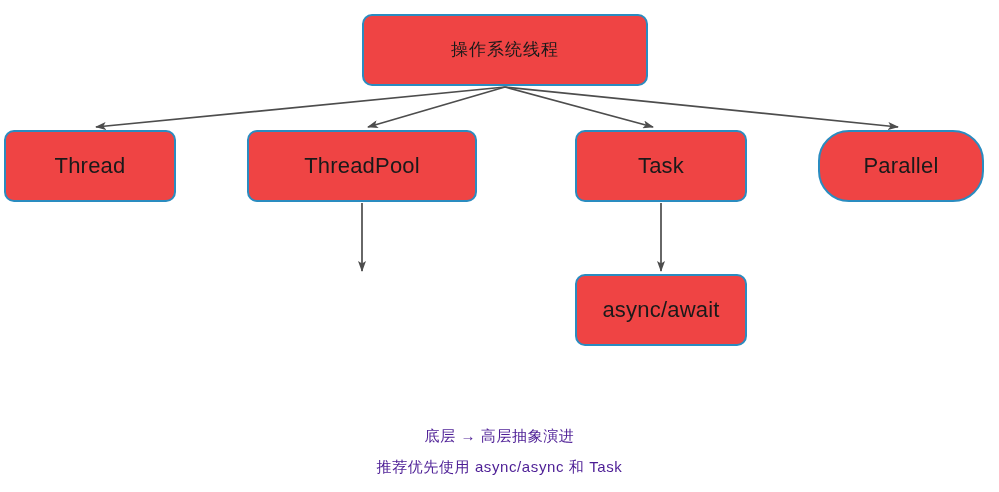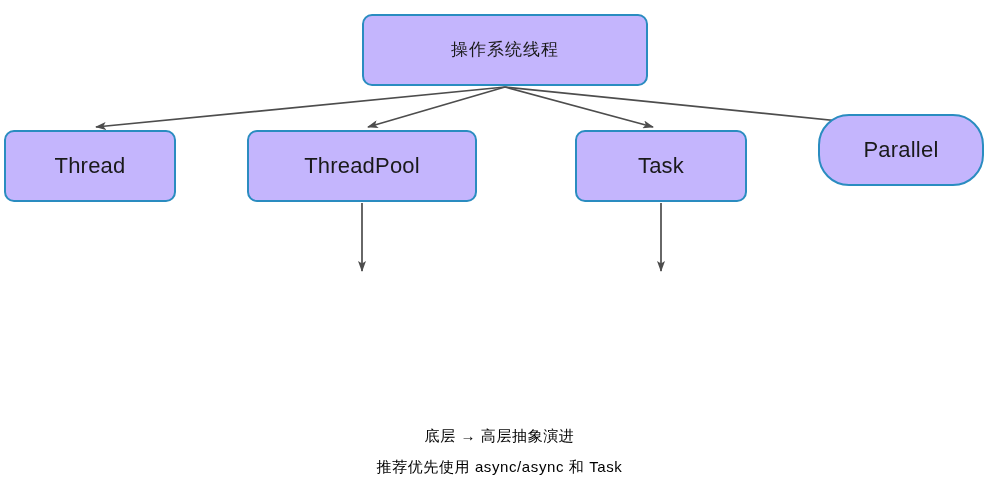--- a/index.html
+++ b/index.html
@@ -26,21 +26,21 @@
     position: absolute;
     left: 0;
     top: 0;
     width: 999px;
     height: 492px;
     pointer-events: none;
   }
   .node {
     position: absolute;
     box-sizing: border-box;
-    background: #c4b5fd;
+    background: #ef4444;
     border: 2px solid #2a8cc0;
     border-radius: 10px;
     display: flex;
     align-items: center;
     justify-content: center;
     text-align: center;
   }
   .node-label {
     font-size: 22px;
     line-height: 1.2;
@@ -51,35 +51,35 @@
   }
   .node-label.cjk {
     font-size: 17px;
     letter-spacing: 1px;
   }
   
   #node-os-thread   { left: 362px; top: 14px;  width: 286px; height: 72px; }
   #node-thread      { left: 4px;   top: 130px; width: 172px; height: 72px; }
   #node-threadpool  { left: 247px; top: 130px; width: 230px; height: 72px; }
   #node-task        { left: 575px; top: 130px; width: 172px; height: 72px; }
-  #node-parallel    { left: 818px; top: 114px; width: 166px; height: 72px; border-radius: 31px; }
+  #node-parallel    { left: 818px; top: 130px; width: 166px; height: 72px; border-radius: 31px; }
   #node-bgworker    { left: 247px; top: 274px; width: 230px; height: 72px; }
   #node-asyncawait  { left: 575px; top: 274px; width: 172px; height: 72px; }
 
   #caption-block {
     position: absolute;
     left: 0;
     top: 420px;
     width: 999px;
     text-align: center;
   }
   .caption-line {
     font-size: 15px;
     line-height: 31px;
-    color: #000000;
+    color: #4c1d95;
     letter-spacing: 0.6px;
     font-family: "Liberation Sans", "DejaVu Sans", sans-serif;
   }
 </style>
 </head>
 <body>
 
 <div id="diagram-canvas">
 
   <svg class="edge-layer" viewBox="0 0 999 492" width="999" height="492" xmlns="http://www.w3.org/2000/svg">
@@ -116,19 +116,22 @@
 
   <div class="node" id="node-threadpool">
     <span class="node-label">ThreadPool</span>
   </div>
 
   <div class="node" id="node-parallel">
     <span class="node-label">Parallel</span>
   </div>
 
 
+  <div class="node" id="node-asyncawait">
+    <span class="node-label">async/await</span>
+  </div>
 
   <div id="caption-block">
     <div class="caption-line">底层 → 高层抽象演进</div>
     <div class="caption-line">推荐优先使用 async/async 和 Task</div>
   </div>
 
 </div>
 
 </body></html>

